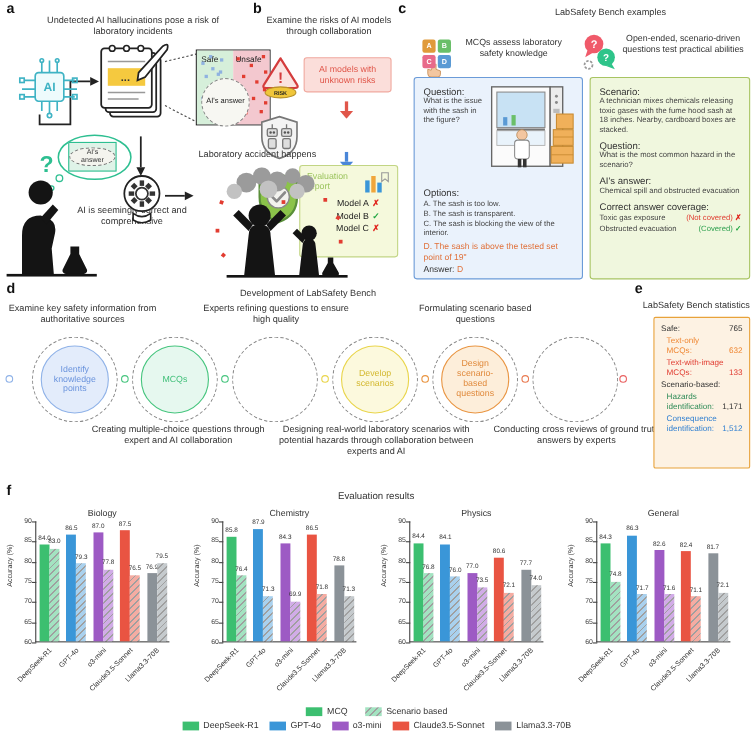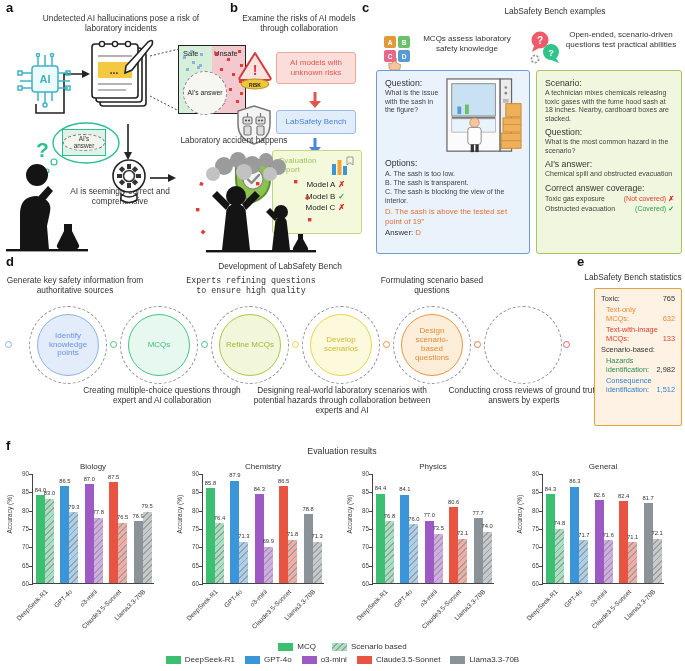--- a/index.html
+++ b/index.html
@@ -257,21 +257,20 @@
       <line x1="13.5" y1="13" x2="13.5" y2="9"></line>
         <line x1="26.5" y1="13" x2="26.5" y2="9"></line>
       <rect x="10" y="22" width="7" height="9" rx="1.5"></rect>
         <rect x="23" y="22" width="7" height="9" rx="1.5"></rect>
     </g>
     <circle cx="12" cy="16.5" r="1.1" fill="#555"></circle>
       <circle cx="15" cy="16.5" r="1.1" fill="#555"></circle>
     <circle cx="25" cy="16.5" r="1.1" fill="#555"></circle>
       <circle cx="28" cy="16.5" r="1.1" fill="#555"></circle>
   </svg>
-  <div class="bbox benchbox" style="left:276px;top:110px;width:80px;height:24px;">LabSafety Bench</div>
 
   <svg style="position:absolute;left:309px;top:138px;" width="12" height="16" viewBox="0 0 12 16">
     <rect x="4.5" y="0" width="3" height="9" fill="#4a86d8"></rect>
       <polygon points="0,9 12,9 6,16" fill="#4a86d8"></polygon>
   </svg>
 
   <svg style="position:absolute;left:232px;top:156px;" width="42" height="48" viewBox="0 0 42 48">
     <path d="M21,2 L38,8 L38,23 Q38,40 21,46 Q4,40 4,23 L4,8 Z" fill="#8bc34a" stroke="#5a8f3a" stroke-width="2"></path>
     <circle cx="21" cy="23" r="10" fill="#f2f2ee" stroke="#888" stroke-width="1.2"></circle>
     <path d="M15.5,23 L19.5,27 L27,19" fill="none" stroke="#8a8a8a" stroke-width="2.4" stroke-linecap="round" stroke-linejoin="round"></path>
@@ -338,21 +337,21 @@
           <rect x="31" y="70" width="3.4" height="8" fill="#333"></rect>
         <g stroke="#c88a30" stroke-width="1" fill="#f0b05a">
           <rect x="58" y="58" width="21" height="16"></rect>
             <rect x="60" y="42" width="19" height="15"></rect>
             <rect x="63" y="27" width="16" height="14"></rect>
         </g>
         <line x1="58" y1="66" x2="79" y2="66" stroke="#c88a30" stroke-width="0.8"></line>
         <line x1="60" y1="49" x2="79" y2="49" stroke="#c88a30" stroke-width="0.8"></line>
       </svg>
     </div>
-    <div class="qlabel" style="margin-top:2px;">Options:</div>
+    <div class="qlabel" style="margin-top:14px;">Options:</div>
     <div class="optline">A. The sash is too low.</div>
     <div class="optline">B. The sash is transparent.</div>
     <div class="optline">C. The sash is blocking the view of the interior.</div>
     <div class="dopt">D. The sash is above the tested set point of 19"</div>
     <div style="font-size:7.8px;margin-top:1px;">
       <span>Answer:</span>
       <span style="color:#e0713a;">D</span>
     </div>
   </div>
 
@@ -384,72 +383,71 @@
       <span style="color:#444;">Obstructed evacuation</span>
       <span><span style="color:#2ea04f;">(Covered)</span>
       <span class="markv">✓</span></span>
     </div>
   </div>
 
   <div class="dwrap">
     <div class="plabel" style="left:6px;top:-2px;">d</div>
     <div class="dcap" style="left:170px;top:6px;width:220px;">Development of LabSafety Bench</div>
 
-    <div class="dcap" style="left:0px;top:20px;width:150px;">Generate key safety information from authoritative sources</div>
-    <div class="dcap" style="left:182px;top:20px;width:138px;font-family:Liberation Mono, monospace;">Experts refining questions to ensure high quality</div>
+    <div class="dcap" style="left:0px;top:20px;width:150px;">Examine key safety information from authoritative sources</div>
+    <div class="dcap" style="left:182px;top:20px;width:138px;">Experts refining questions to ensure high quality</div>
     <div class="dcap" style="left:364px;top:20px;width:136px;">Formulating scenario based questions</div>
 
     <div class="dring" style="left:29px;top:50px;"></div>
     <div class="dring" style="left:120px;top:50px;"></div>
     <div class="dring" style="left:211px;top:50px;"></div>
     <div class="dring" style="left:302px;top:50px;"></div>
     <div class="dring" style="left:393px;top:50px;"></div>
     <div class="dring" style="left:484px;top:50px;"></div>
 
     <div class="dcircle s1" style="left:37px;top:58px;">Identify knowledge points</div>
     <div class="dcircle s2" style="left:128px;top:58px;">MCQs</div>
-    <div class="dcircle s3" style="left:219px;top:58px;">Refine MCQs</div>
     <div class="dcircle s4" style="left:310px;top:58px;">Develop scenarios</div>
     <div class="dcircle s5" style="left:401px;top:58px;">Design scenario-based questions</div>
 
     <div class="dconn" style="left:5px;top:85px;border-color:#8fb2e8;"></div>
     <div class="dconn" style="left:110px;top:85px;border-color:#46c57e;"></div>
     <div class="dconn" style="left:201px;top:85px;border-color:#46c57e;"></div>
     <div class="dconn" style="left:292px;top:85px;border-color:#e9d54b;"></div>
     <div class="dconn" style="left:383px;top:85px;border-color:#e99542;"></div>
     <div class="dconn" style="left:474px;top:85px;border-color:#e97b52;"></div>
     <div class="dconn" style="left:563px;top:85px;border-color:#e96262;"></div>
 
     <div class="dcap" style="left:82px;top:130px;width:160px;">Creating multiple-choice questions through expert and AI collaboration</div>
     <div class="dcap" style="left:242px;top:130px;width:200px;">Designing real-world laboratory scenarios with potential hazards through collaboration between experts and AI</div>
     <div class="dcap" style="left:446px;top:130px;width:156px;">Conducting cross reviews of ground truth answers by experts</div>
   </div>
 
   <div class="plabel" style="left:577px;top:254px;">e</div>
   <div class="cap" style="left:583px;top:272px;width:100px;">LabSafety Bench statistics</div>
   <div class="ebox">
     <div class="erow">
-      <span class="elab" style="color: rgb(51, 51, 51);">Toxic:</span>
+      <span class="elab" style="color: rgb(51, 51, 51);">Safe:</span>
       <span class="eval" style="color: rgb(51, 51, 51);">765</span>
       </div>
     <div class="erow">
       <span class="elab eind" style="color: rgb(239, 135, 51);">Text-only MCQs:</span>
       <span class="eval" style="color: rgb(239, 135, 51);">632</span>
       </div>
     <div class="erow">
       <span class="elab eind" style="color: rgb(224, 60, 49);">Text-with-image MCQs:</span>
       <span class="eval" style="color: rgb(224, 60, 49);">133</span>
       </div>
     <div class="erow">
       <span class="elab" style="color: rgb(51, 51, 51);">Scenario-based:</span>
       <span class="eval" style="color: rgb(51, 51, 51);"></span>
       </div>
     <div class="erow">
       <span class="elab eind" style="color: rgb(46, 139, 87);">Hazards identification:</span>
-      <span class="eval" style="color: rgb(51, 51, 51);">2,982</span>
+      <span class="eval" style="color: rgb(51, 51, 51);">1,171</span>
       </div>
     <div class="erow">
       <span class="elab eind" style="color: rgb(47, 127, 208);">Consequence identification:</span>
       <span class="eval" style="color: rgb(47, 127, 208);">1,512</span>
       </div>
   </div>
 
   <div style="position:absolute;left:0;top:438px;width:685px;height:233px;">
     <div class="plabel" style="left:6px;top:0;">f</div>
     <div class="cap" style="left:262px;top:8px;width:160px;font-size:8.8px;">Evaluation results</div>

